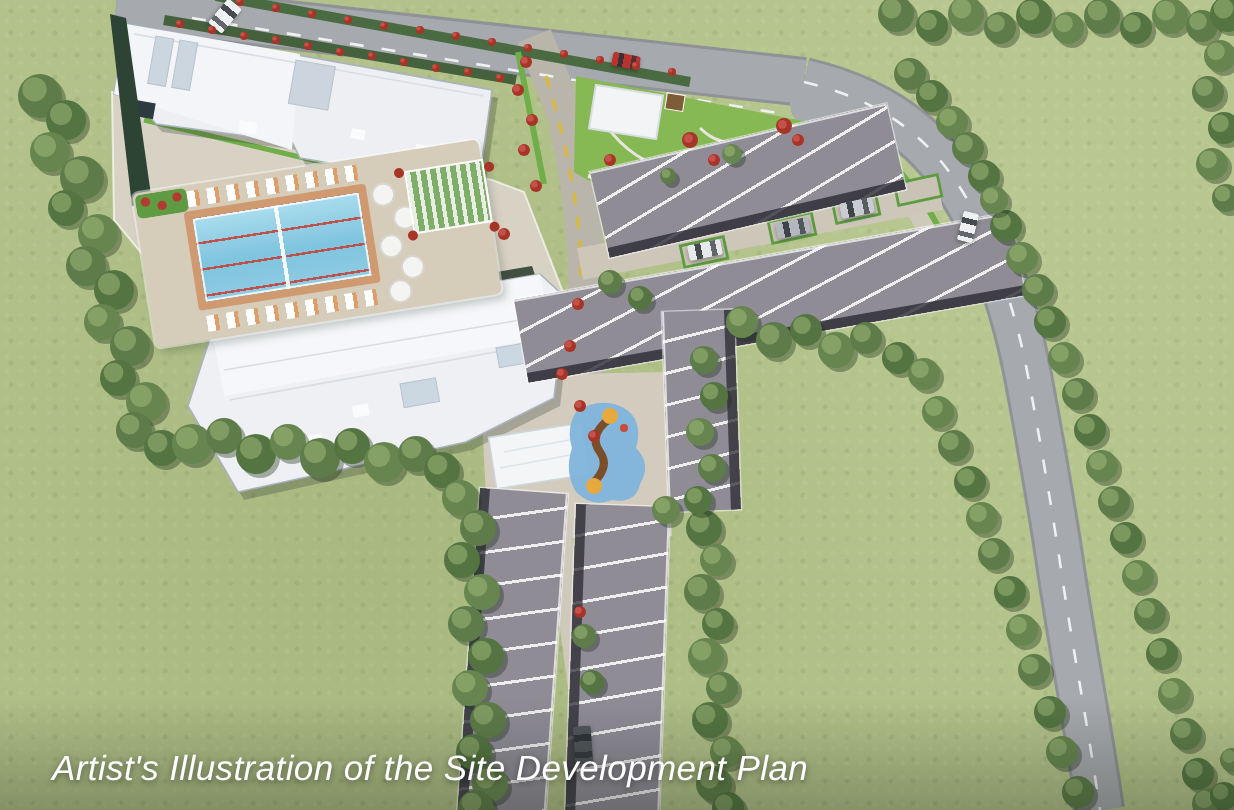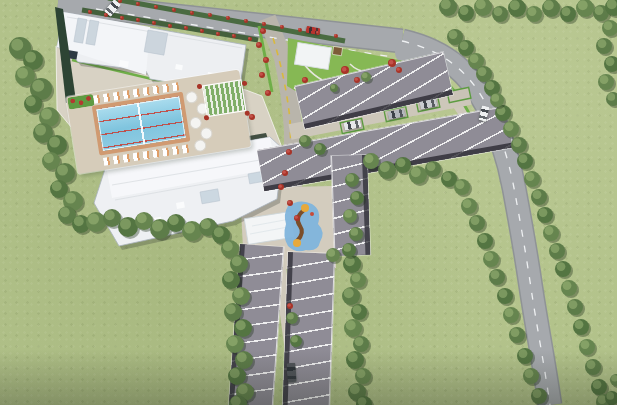--- a/index.html
+++ b/index.html
@@ -628,13 +628,14 @@
         <circle cx="297" cy="218" r="3" fill="#a83428"></circle>
         <circle cx="296.2" cy="217.2" r="1.6500000000000001" fill="#c4524a"></circle>
         <circle cx="290" cy="306" r="3" fill="#a83428"></circle>
         <circle cx="289.2" cy="305.2" r="1.6500000000000001" fill="#c4524a"></circle>
         <circle cx="289" cy="152" r="3" fill="#a83428"></circle>
         <circle cx="288.2" cy="151.2" r="1.6500000000000001" fill="#c4524a"></circle>
       </g>
   </svg>
 
   <div id="vignette"></div>
+  <div id="caption">Artist's Illustration of the Site Development Plan</div>
 </div>
 
 </body></html>

